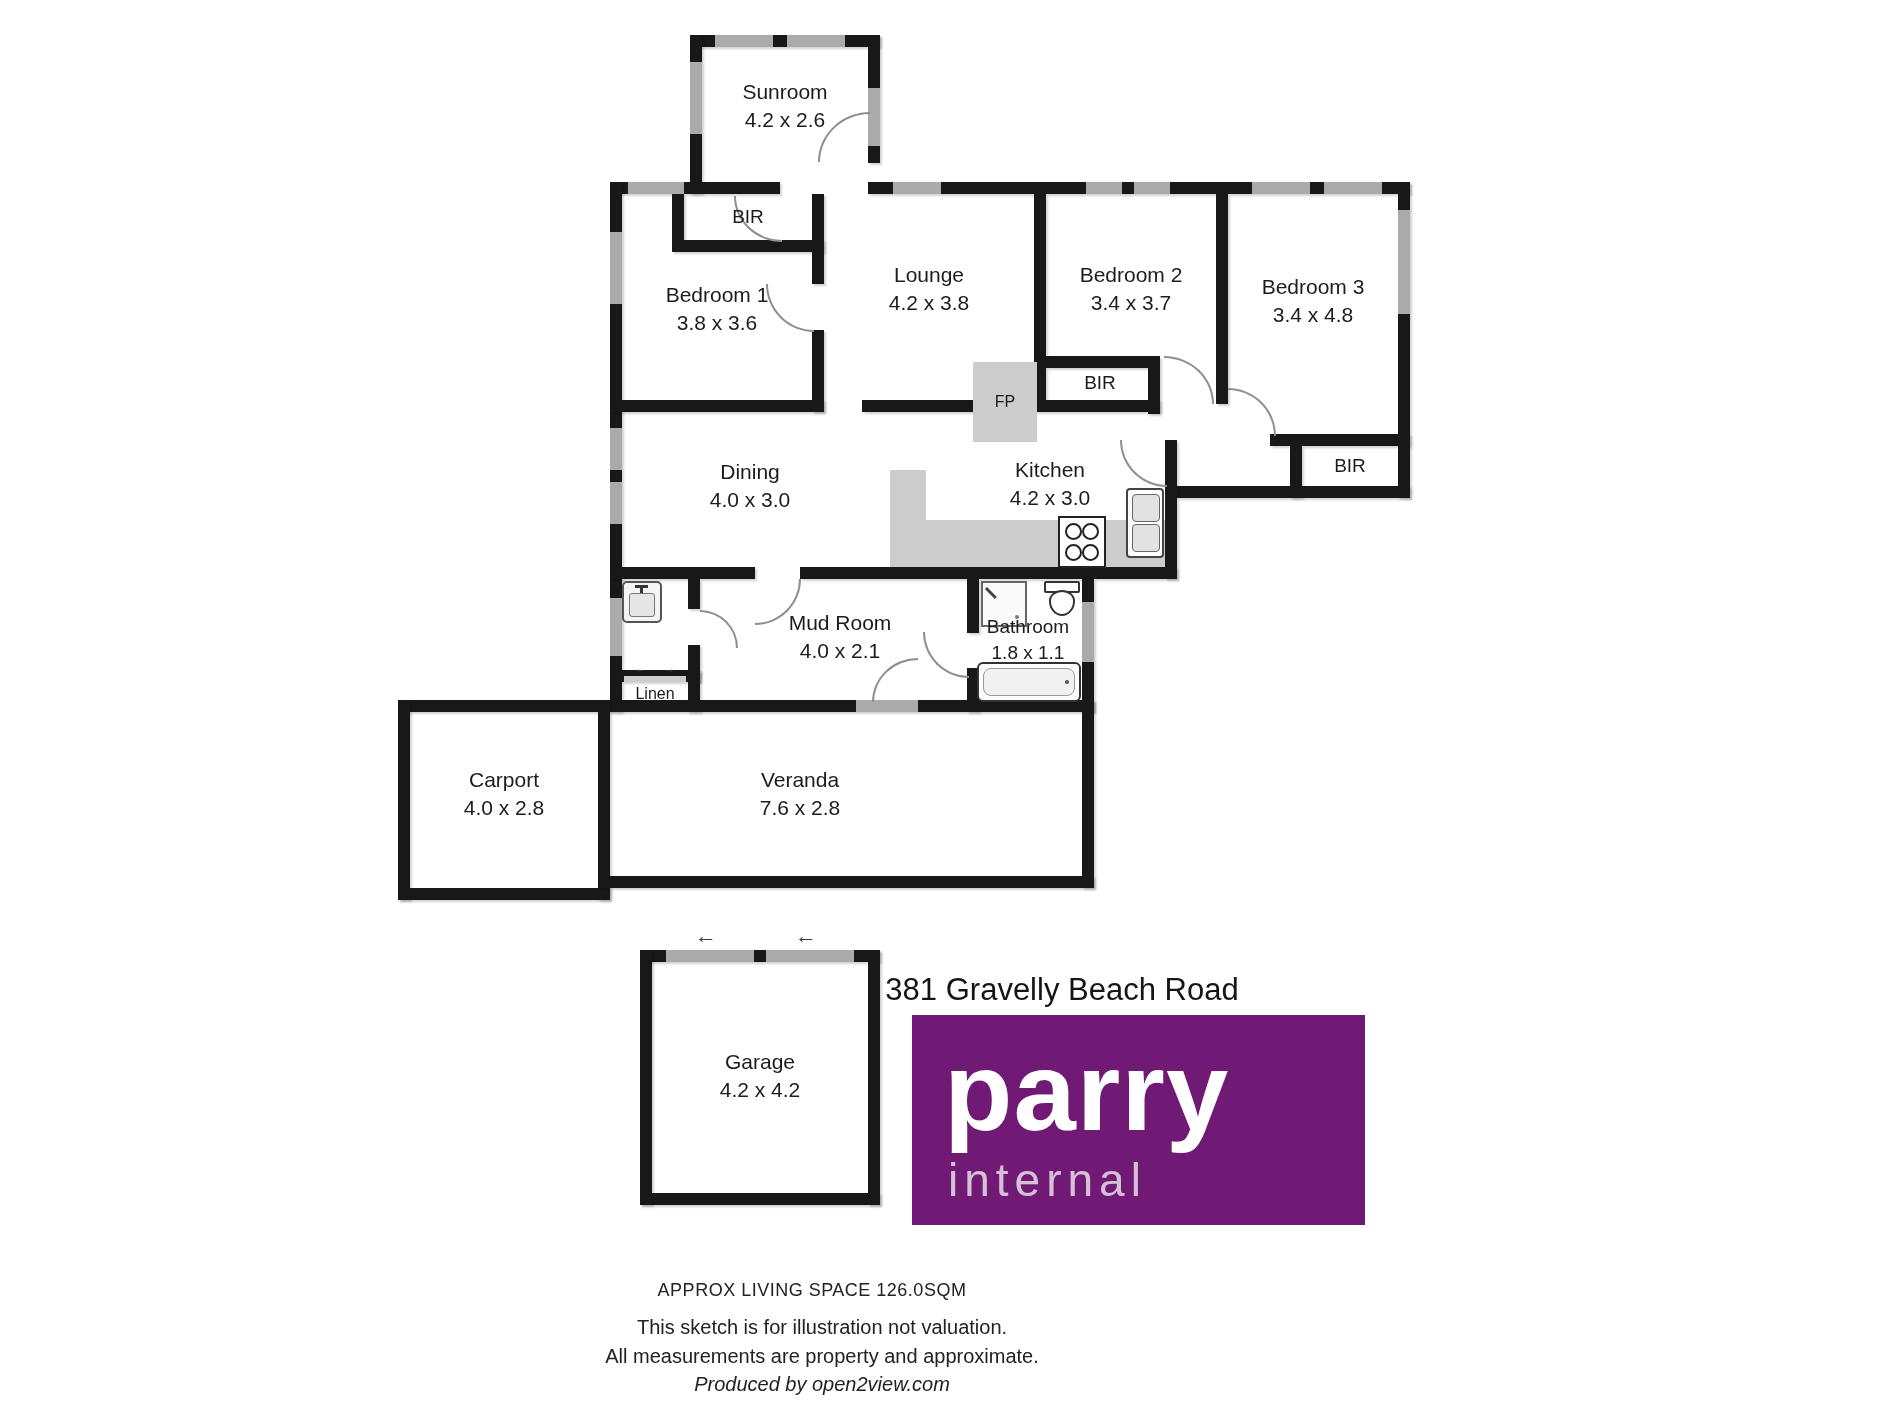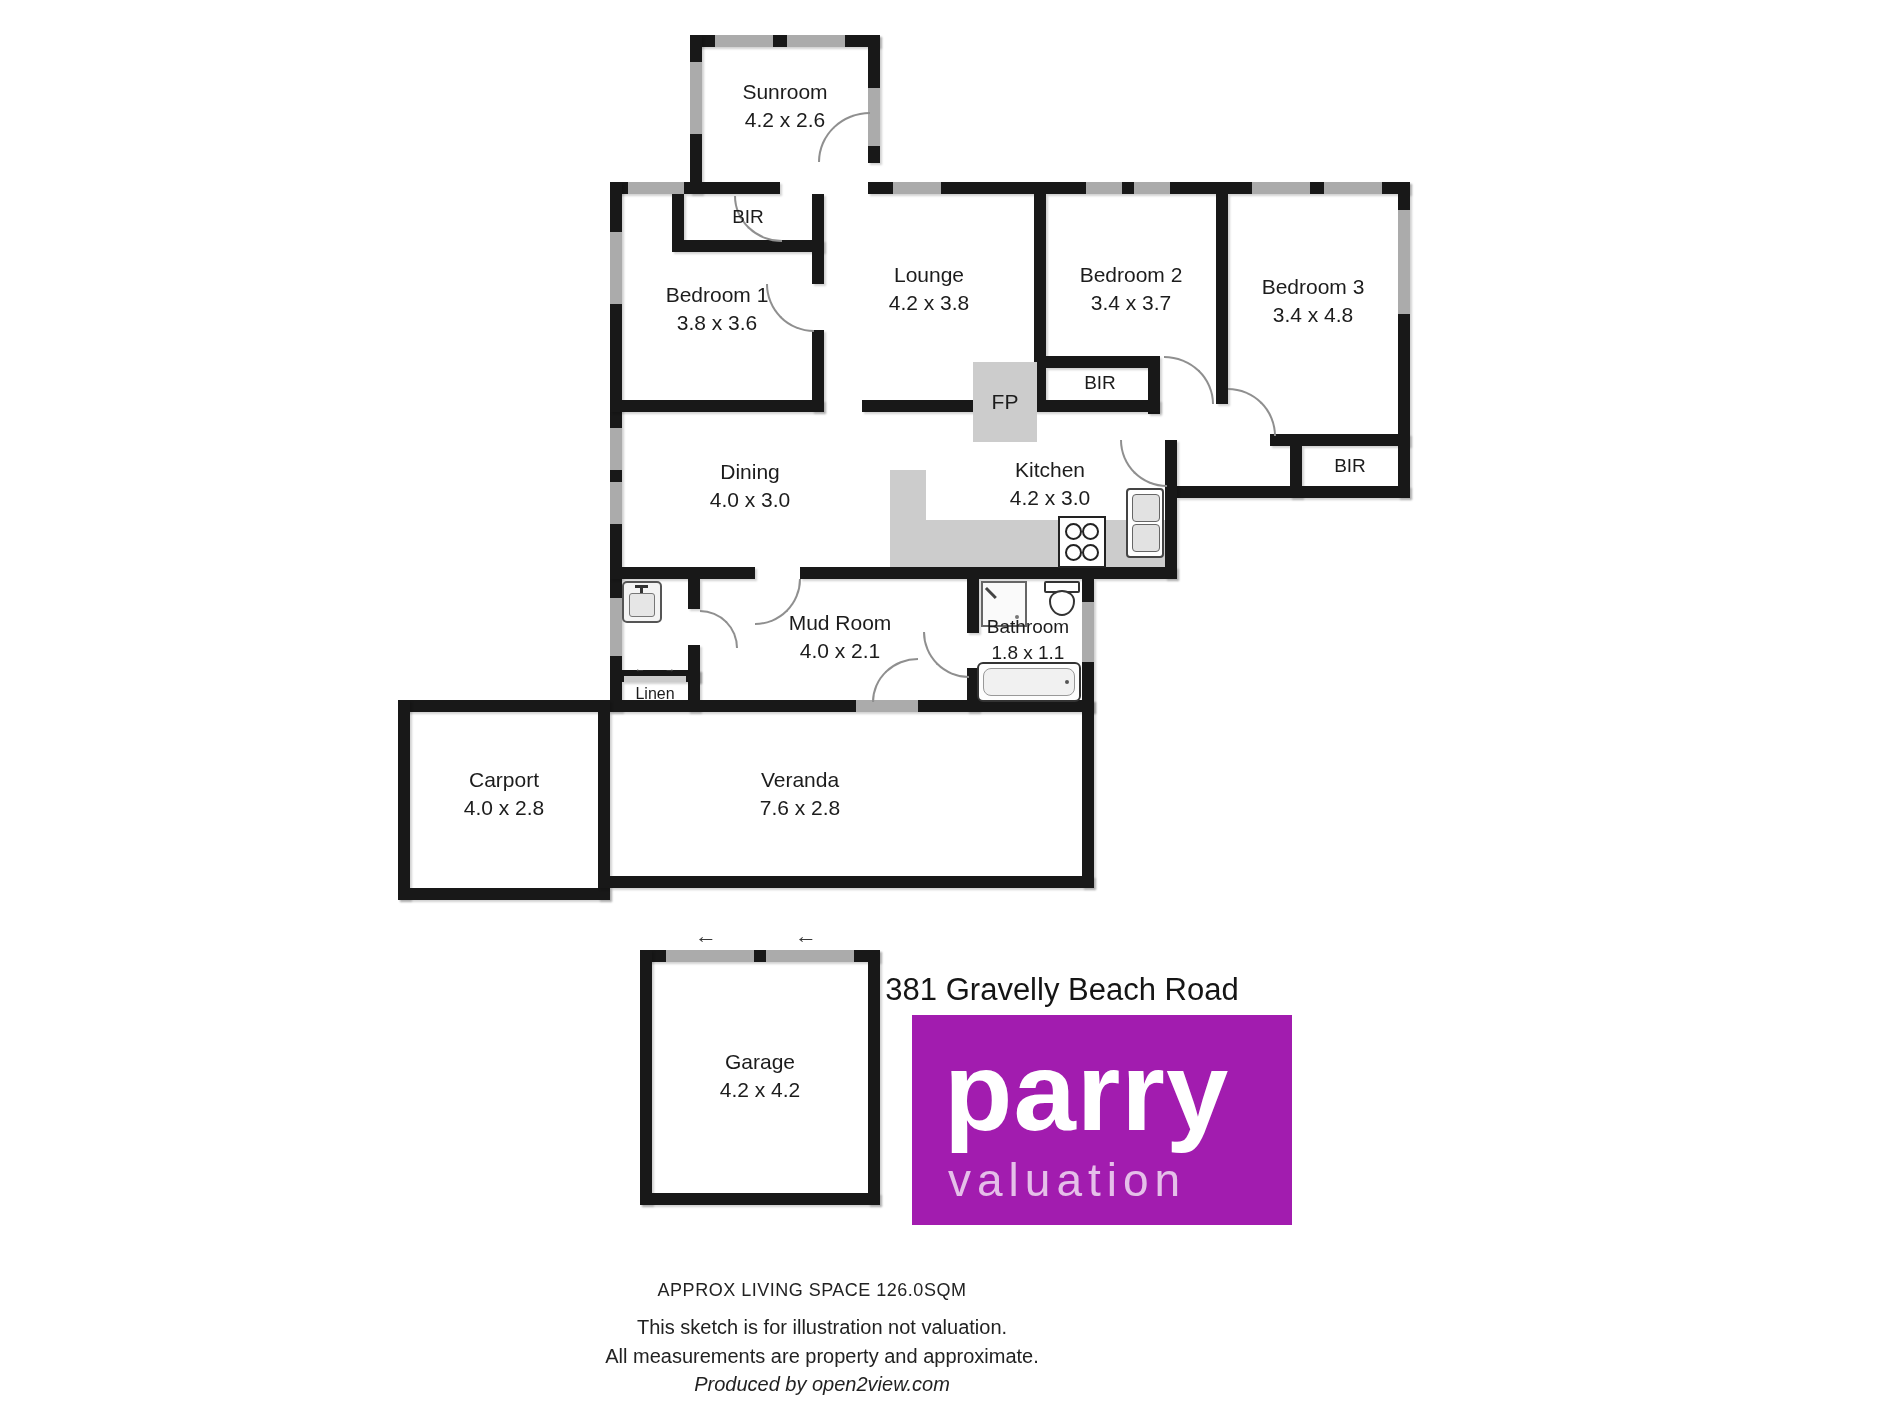--- a/index.html
+++ b/index.html
@@ -13,21 +13,21 @@
   .rlabel .nm,.rlabel .dm{display:block;}
   .slabel{position:absolute;transform:translate(-50%,-50%);font-size:19px;color:#1c1c1c;white-space:nowrap;}
   .arc{position:absolute;border:2px solid #8f8f8f;background:transparent;}
   .arc.tl{border-right:none;border-bottom:none;border-top-left-radius:100%;}
   .arc.tr{border-left:none;border-bottom:none;border-top-right-radius:100%;}
   .arc.bl{border-right:none;border-top:none;border-bottom-left-radius:100%;}
   .arc.br{border-left:none;border-top:none;border-bottom-right-radius:100%;}
   .fixture{position:absolute;box-sizing:border-box;}
   .address{position:absolute;left:1062px;top:990px;transform:translate(-50%,-50%);
            font-size:31px;color:#151515;white-space:nowrap;}
-  .logo{position:absolute;left:912px;top:1015px;width:380px;height:210px;background:#a21caf;}
+  .logo{position:absolute;left:912px;top:1015px;width:453px;height:210px;background:#701a75;}
   .logo .l1{position:absolute;left:32px;top:12px;font-size:112px;font-weight:bold;color:#ffffff;letter-spacing:1px;}
   .logo .l2{position:absolute;left:36px;top:138px;font-size:46px;color:rgba(255,255,255,.72);letter-spacing:6px;}
   .foot{position:absolute;transform:translate(-50%,-50%);color:#222;white-space:nowrap;}
   .arrow{position:absolute;color:#3a3a3a;font-size:22px;transform:translate(-50%,-50%);}
   .tinyarrow{position:absolute;color:#555;font-size:11px;transform:translate(-50%,-50%);}
 </style>
 </head>
 <body>
 
 <div id="stage">
@@ -118,21 +118,21 @@
   <div class="arc bl" style="left:766px;top:284px;width:46px;height:46px;"></div>
   <div class="arc tr" style="left:1164px;top:356px;width:48px;height:46px;"></div>
   <div class="arc tr" style="left:1228px;top:388px;width:46px;height:46px;"></div>
   <div class="arc bl" style="left:1120px;top:440px;width:45px;height:45px;"></div>
   <div class="arc bl" style="left:923px;top:632px;width:44px;height:44px;"></div>
   <div class="arc tl" style="left:872px;top:658px;width:44px;height:42px;"></div>
   <div class="arc tr" style="left:700px;top:610px;width:36px;height:36px;"></div>
   <div class="arc br" style="left:755px;top:579px;width:44px;height:44px;"></div>
 
   <div class="f" style="left:973px;top:362px;width:64px;height:80px;"></div>
-  <div class="slabel" style="left:1005px;top:402px;font-size:21px;">FP</div>
+  <div class="slabel" style="left:1005px;top:402px;font-size:16px;">FP</div>
 
   <div class="f" style="left:890px;top:470px;width:36px;height:97px;"></div>
   <div class="f" style="left:890px;top:520px;width:275px;height:47px;"></div>
 
   <div class="fixture" style="left:1058px;top:516px;width:48px;height:52px;background:#fff;border:2px solid #222;">
     <div style="position:absolute;left:5px;top:5px;width:13px;height:13px;border:2px solid #222;border-radius:50%;"></div>
     <div style="position:absolute;right:5px;top:5px;width:13px;height:13px;border:2px solid #222;border-radius:50%;"></div>
     <div style="position:absolute;left:5px;bottom:5px;width:13px;height:13px;border:2px solid #222;border-radius:50%;"></div>
     <div style="position:absolute;right:5px;bottom:5px;width:13px;height:13px;border:2px solid #222;border-radius:50%;"></div>
   </div>
@@ -220,21 +220,21 @@
   </div>
 
   <div class="slabel" style="left:748px;top:217px;">BIR</div>
   <div class="slabel" style="left:1100px;top:383px;">BIR</div>
   <div class="slabel" style="left:1350px;top:466px;">BIR</div>
   <div class="slabel" style="left:655px;top:694px;font-size:16px;">Linen</div>
 
   <div class="address">381 Gravelly Beach Road</div>
   <div class="logo">
     <span class="l1">parry</span>
-    <span class="l2">valuation</span>
+    <span class="l2">internal</span>
   </div>
 
   <div class="foot" style="left:812px;top:1290px;font-size:18px;letter-spacing:.5px;">APPROX LIVING SPACE 126.0SQM</div>
   <div class="foot" style="left:822px;top:1327px;font-size:20px;">This sketch is for illustration not valuation.</div>
   <div class="foot" style="left:822px;top:1356px;font-size:20px;">All measurements are property and approximate.</div>
   <div class="foot" style="left:822px;top:1384px;font-size:20px;font-style:italic;">Produced by open2view.com</div>
 
 </div>
 
 </body></html>

